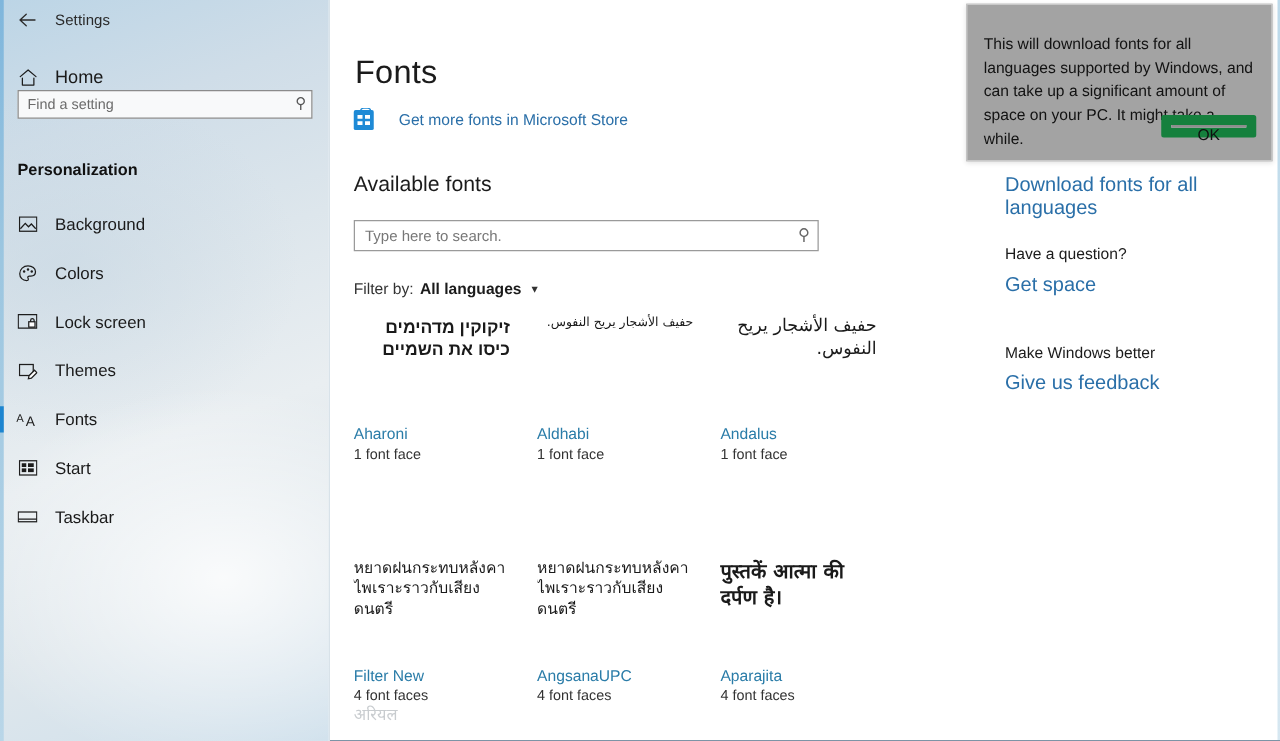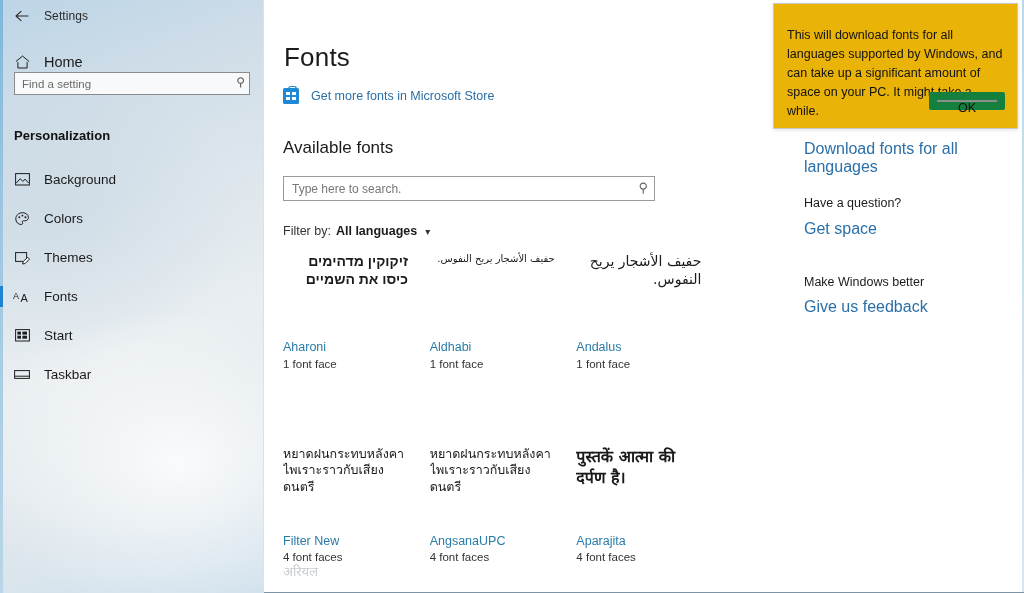--- a/index.html
+++ b/index.html
@@ -150,21 +150,21 @@
     font-weight: normal;
     color: #1b1b1b;
     letter-spacing: .2px;
   }
 
   .store-link {
     position: absolute;
     left: 19px; top: 88px;
     display: flex;
     align-items: center;
-    gap: 12px;
+    gap: 20px;
     cursor: pointer;
   }
   .store-ico {
     width: 16px; height: 16px;
     background: #1e8ad6;
     border-radius: 1.5px;
     position: relative;
     flex: none;
   }
   .store-ico::before {
@@ -321,21 +321,21 @@
     width: 2px; height: 593px;
     background: linear-gradient(180deg,#bcd9ea,#d6e7f1);
   }
 
   
   #dialog {
     position: absolute;
     left: 773px; top: 3px;
     width: 245px;
     height: 126px;
-    background: #eab308;
+    background: #a3a3a3;
     border: 1px solid #c9c9c9;
     box-shadow: 0 1px 4px rgba(0,0,0,.12);
     z-index: 50;
   }
   .dlg-text {
     position: absolute;
     left: 13px; top: 22px;
     width: 220px;
     font-size: 12.5px;
     line-height: 1.52;
@@ -410,20 +410,30 @@
           <svg width="15" height="14" viewBox="0 0 15 14" fill="none" aria-hidden="true">
             <path d="M7.4.7C3.7.7.8 3.4.8 6.9c0 3.3 2.4 5.6 5.4 5.6 1 0 1.5-.5 1.5-1.2 0-.6-.5-.9-.5-1.5 0-.6.5-1 1.2-1h1.3c2.2 0 3.7-1.4 3.7-3.4C13.4 2.8 10.8.7 7.4.7z" stroke="#1d1d1d" stroke-width="1" fill="none"></path>
             <circle cx="4.3" cy="5.2" r=".95" fill="#1d1d1d"></circle>
             <circle cx="7.4" cy="3.6" r=".95" fill="#1d1d1d"></circle>
             <circle cx="10.4" cy="5.2" r=".95" fill="#1d1d1d"></circle>
           </svg>
         </span>
         <span class="nav-lbl">Colors</span>
       </div>
 
+      <div class="nav-item">
+        <span class="nav-ico">
+          <svg width="16" height="13" viewBox="0 0 16 13" fill="none" aria-hidden="true">
+            <path d="M.6.6h14.8v10.8H.6z" stroke="#1d1d1d" stroke-width="1"></path>
+            <rect x="9" y="6.4" width="5" height="4.3" fill="#fff" stroke="#1d1d1d" stroke-width="1"></rect>
+            <path d="M10.5 6.4V5.3a1.4 1.4 0 012.8 0v1.1" stroke="#1d1d1d" stroke-width="1" fill="none"></path>
+          </svg>
+        </span>
+        <span class="nav-lbl">Lock screen</span>
+      </div>
 
       <div class="nav-item">
         <span class="nav-ico">
           <svg width="15" height="14" viewBox="0 0 15 14" fill="none" aria-hidden="true">
             <rect x="0.6" y="1.6" width="11" height="8.8" stroke="#1d1d1d" stroke-width="1"></rect>
             <path d="M8.2 10.6l4.4-4.4 1.9 1.9-4.4 4.4-2.4.5z" stroke="#1d1d1d" stroke-width="1" fill="#fff"></path>
           </svg>
         </span>
         <span class="nav-lbl">Themes</span>
       </div>

